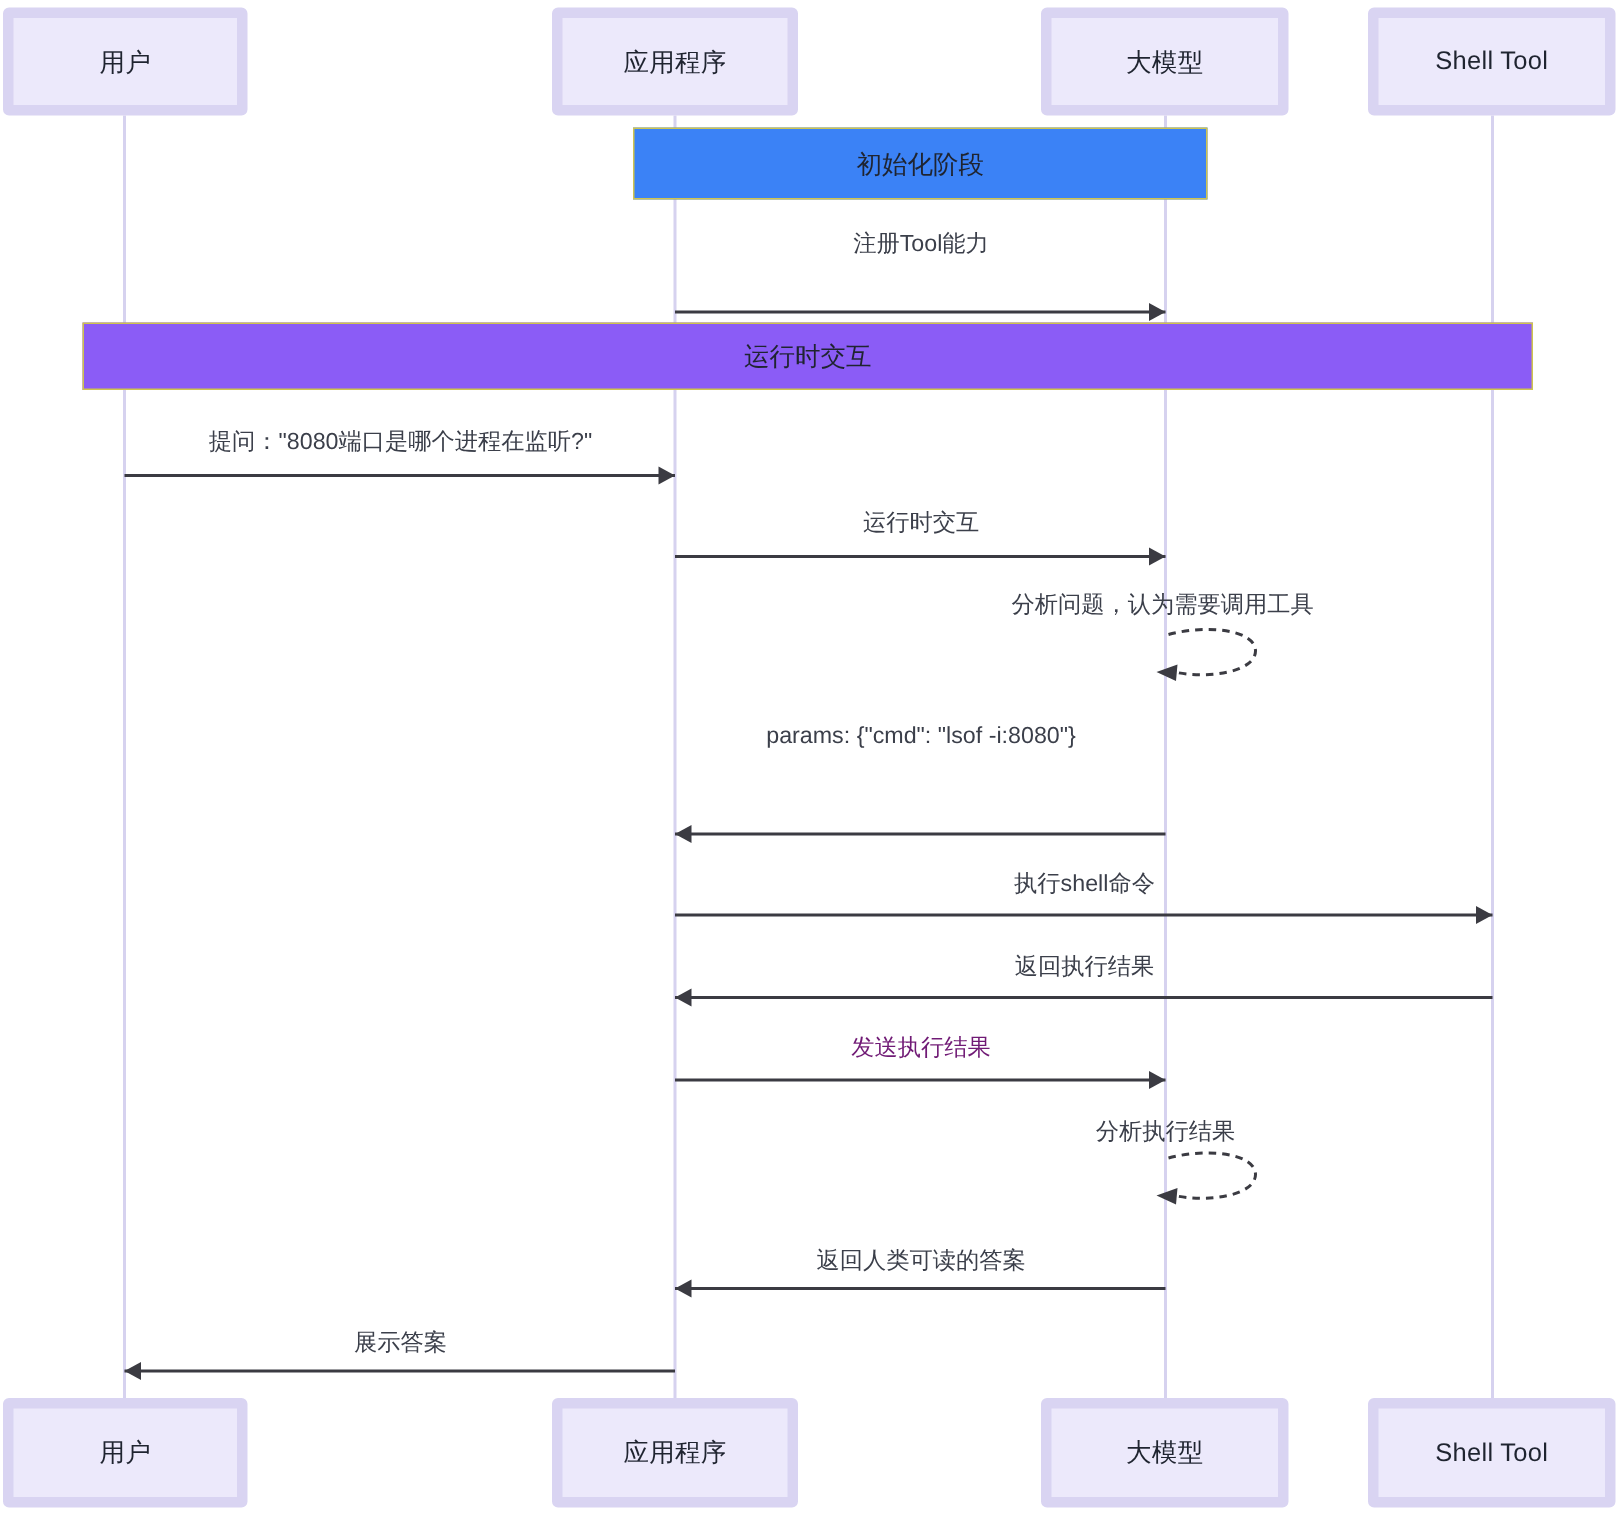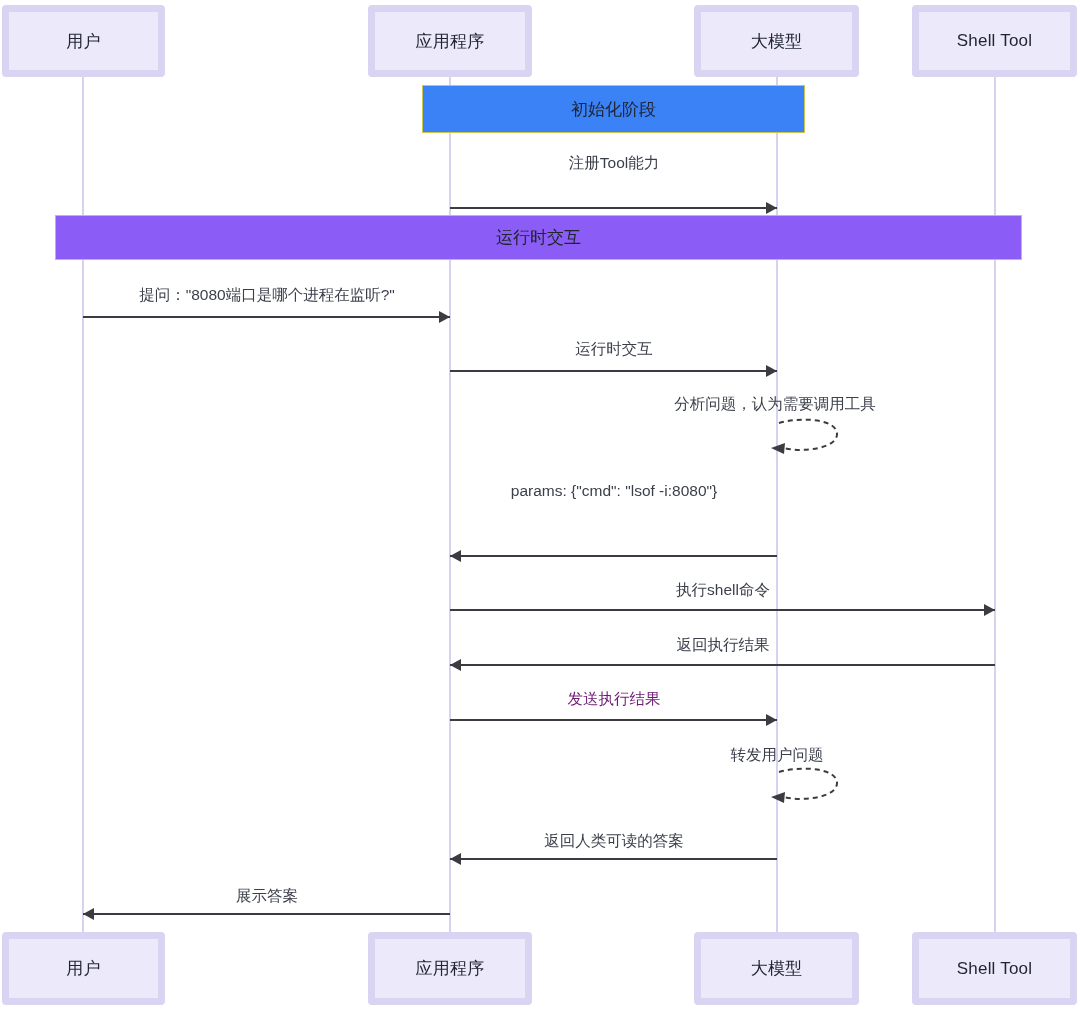--- a/index.html
+++ b/index.html
@@ -124,21 +124,21 @@
       <div class="arrow-head to-left" style="top: 550px; left: 450px; border-right-color: rgb(59, 59, 66);"></div>
       <div class="msg-label" style="color: rgb(59, 63, 74); left: 450px; width: 546px; top: 578px;"><div>执行shell命令</div></div>
       <div class="arrow-line" style="left: 450px; top: 609px; width: 545px; border-top-color: rgb(59, 59, 66);"></div>
       <div class="arrow-head to-right" style="top: 604px; left: 984px; border-left-color: rgb(59, 59, 66);"></div>
       <div class="msg-label" style="color: rgb(59, 63, 74); left: 450px; width: 546px; top: 633px;"><div>返回执行结果</div></div>
       <div class="arrow-line" style="left: 450px; top: 664px; width: 545px; border-top-color: rgb(59, 59, 66);"></div>
       <div class="arrow-head to-left" style="top: 659px; left: 450px; border-right-color: rgb(59, 59, 66);"></div>
       <div class="msg-label" style="color: #701a75; left: 450px; width: 328px; top: 687px;"><div>发送执行结果</div></div>
       <div class="arrow-line" style="left: 450px; top: 719px; width: 327px; border-top-color: rgb(59, 59, 66);"></div>
       <div class="arrow-head to-right" style="top: 714px; left: 766px; border-left-color: rgb(59, 59, 66);"></div>
-      <div class="msg-label right" style="color: rgb(59, 63, 74); left: 712px; width: 130px; text-align: center; top: 743px;"><div>转发用户问题</div></div>
+      <div class="msg-label right" style="color: rgb(59, 63, 74); left: 712px; width: 130px; text-align: center; top: 743px;"><div>分析执行结果</div></div>
       <div class="selfloop" style="left: 771px; top: 767px;">
         <svg width="75" height="42">
           <path d="M 8 5 C 34 -2, 66 2, 66 16 C 66 30, 34 35, 12 30" fill="none" stroke="#3B3B42" stroke-width="2" stroke-dasharray="5,4"></path>
           <polygon points="0,30 14,25 13,36" fill="#3B3B42"></polygon>
         </svg>
       </div>
       <div class="msg-label" style="color: rgb(59, 63, 74); left: 450px; width: 328px; top: 829px;"><div>返回人类可读的答案</div></div>
       <div class="arrow-line" style="left: 450px; top: 858px; width: 327px; border-top-color: rgb(59, 59, 66);"></div>
       <div class="arrow-head to-left" style="top: 853px; left: 450px; border-right-color: rgb(59, 59, 66);"></div>
       <div class="msg-label" style="color: rgb(59, 63, 74); left: 83px; width: 368px; top: 884px;"><div>展示答案</div></div>

